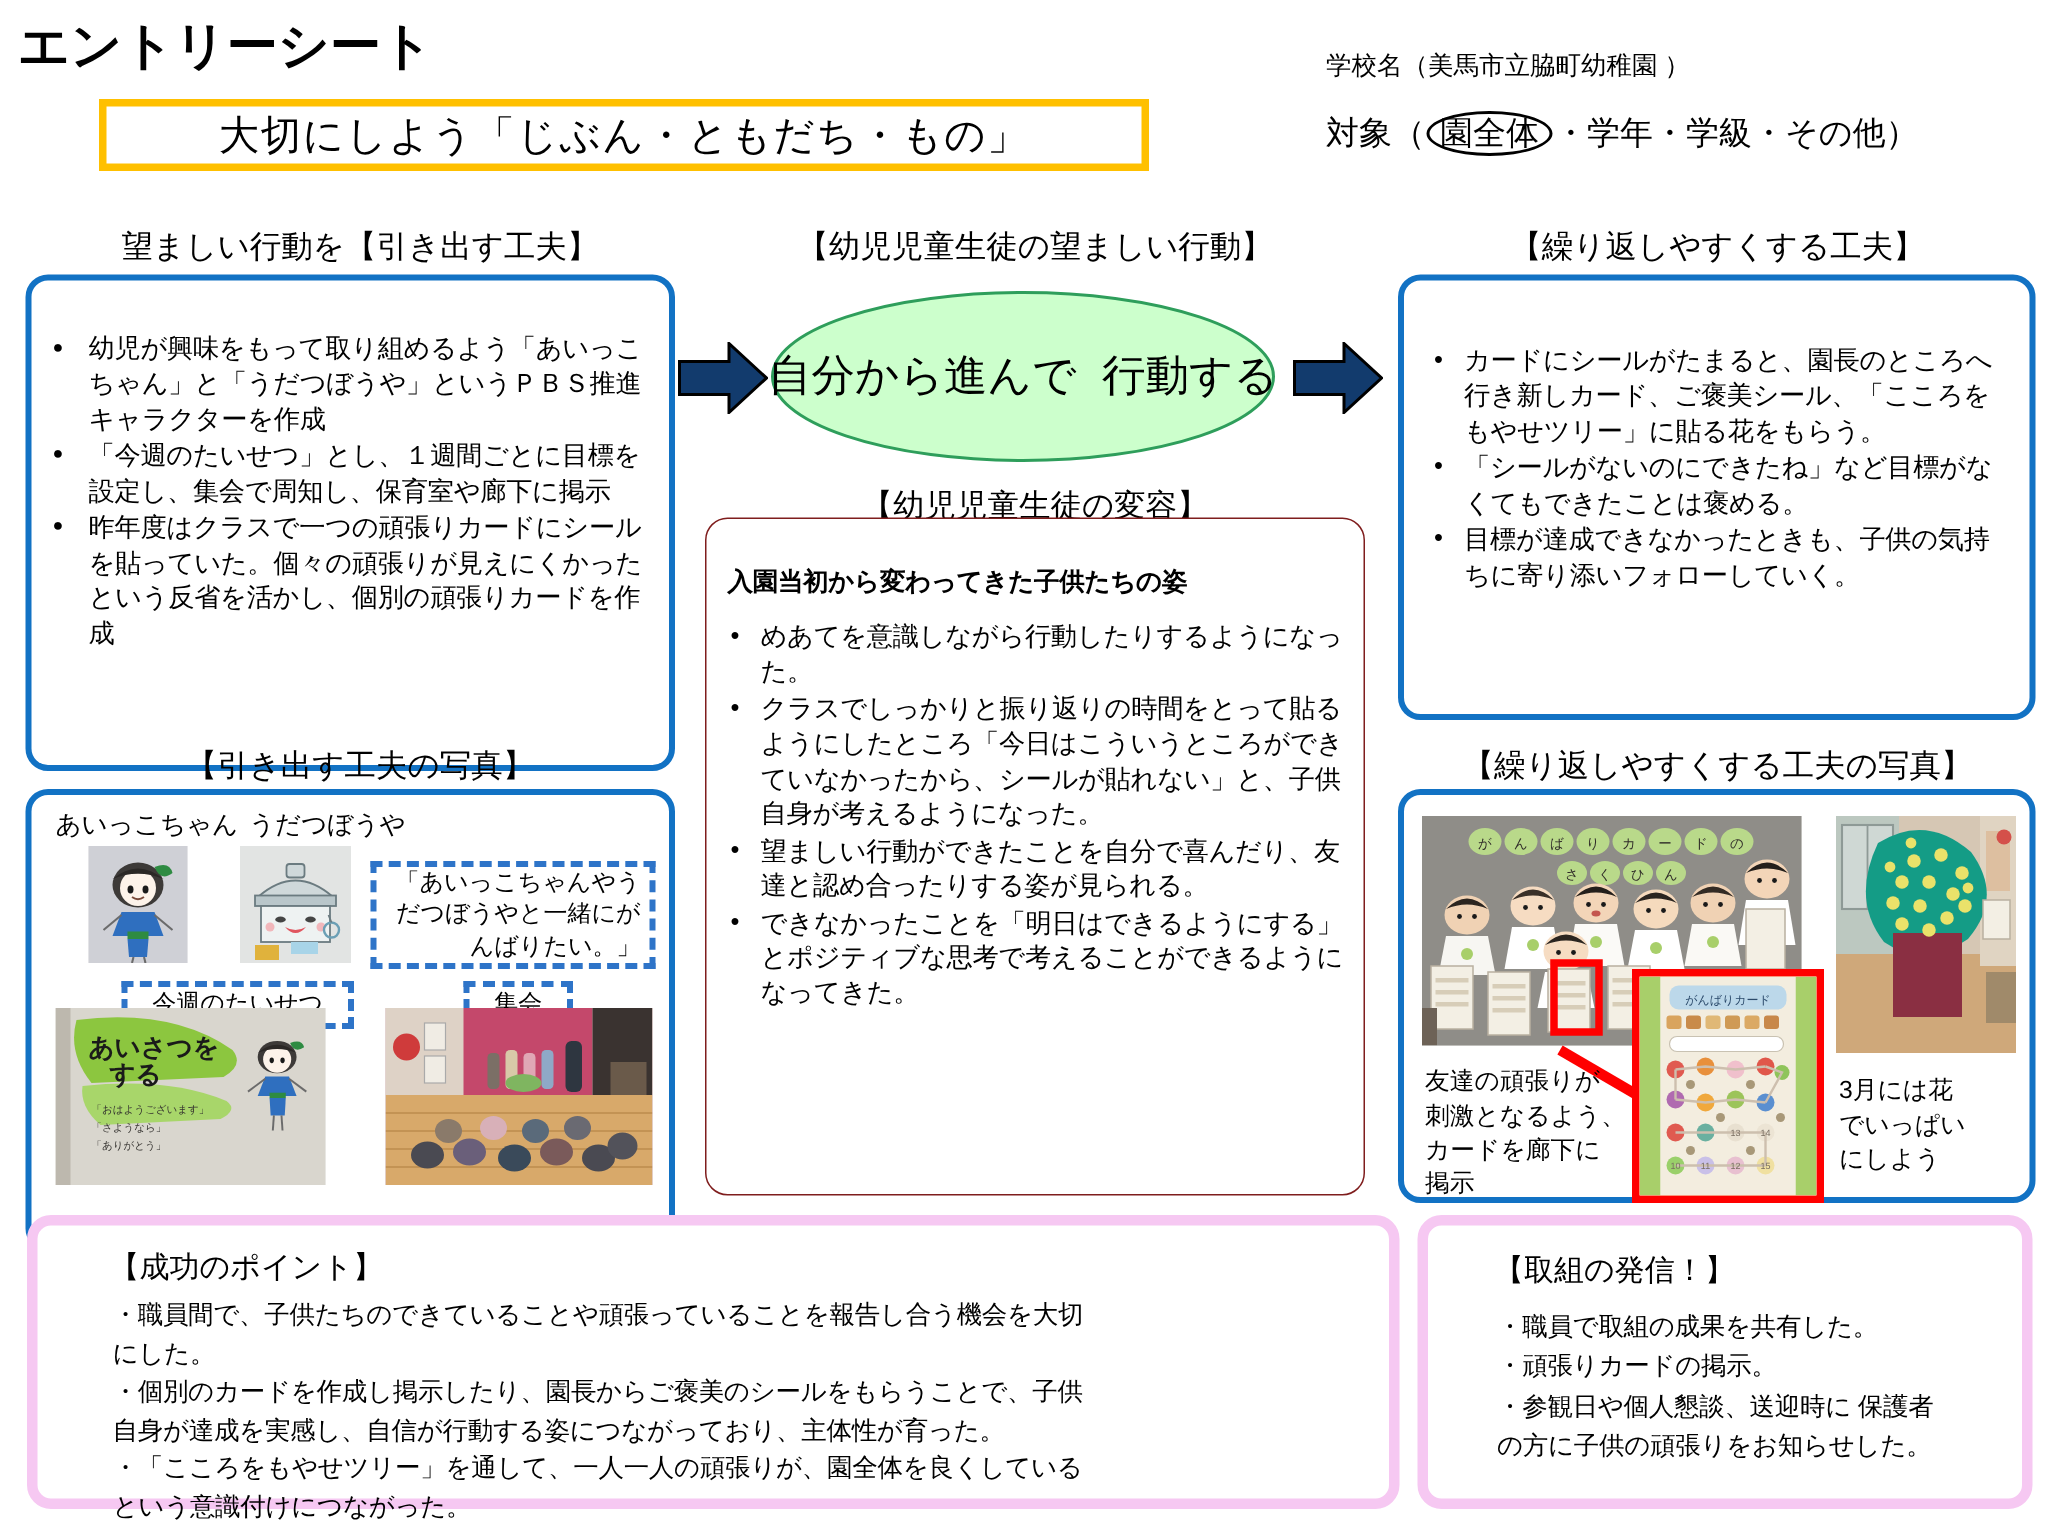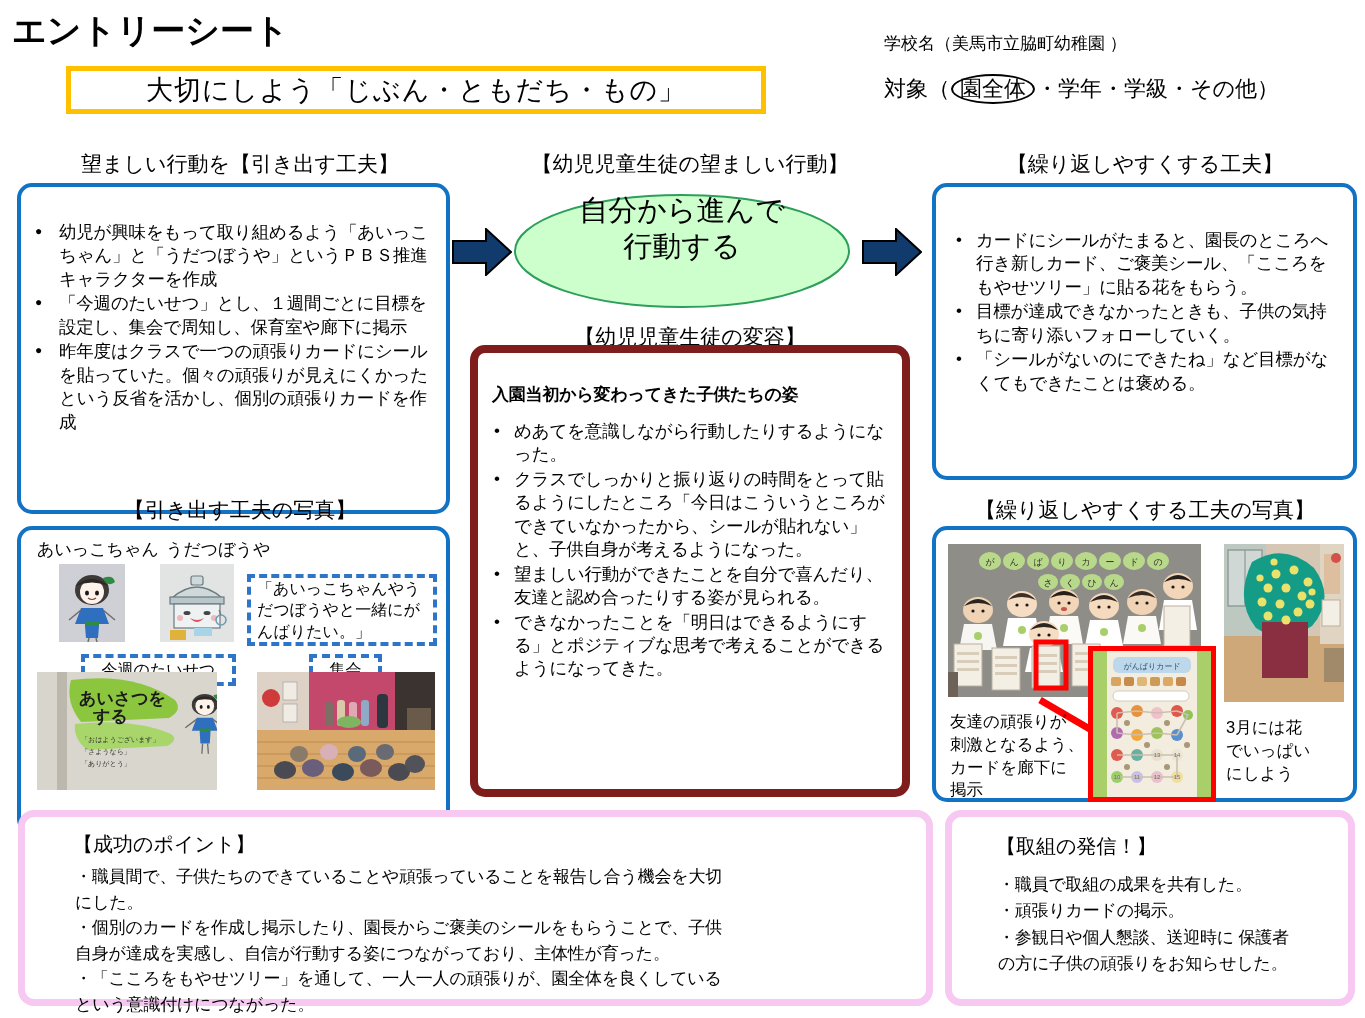--- a/index.html
+++ b/index.html
@@ -59,21 +59,21 @@
     white-space: nowrap;
     text-align: center;
   }
 
   
   .rbox {
     background: #ffffff;
     border-radius: 15px;
   }
   .blue-box  { border: 4px solid #1272C4; }
-  .green-box { border: 8px solid #7f1d1d; }
+  .green-box { border: 1px solid #7f1d1d; }
   .pink-box  { border: 7px solid #F6C8F2; border-radius: 16px; padding-left: 28px; }
 
   
   ul.bl {
     margin: 0; padding: 0; list-style: none;
   }
   ul.bl > li {
     position: relative;
     padding-left: 26px;
     margin-bottom: 1px;
@@ -165,21 +165,21 @@
 
 <div class="abs section-caption" style="left:465px; top:150px; width:450px;">【幼児児童生徒の望ましい行動】</div>
 
 <svg class="abs" style="left:452px; top:228px;" width="60" height="48" viewBox="0 0 60 48">
   <polygon points="1,13 34,13 34,1 59,24 34,47 34,35 1,35" fill="#123B6D" stroke="#000000" stroke-width="2"></polygon>
 </svg>
 
 <svg class="abs" style="left:512px; top:192px;" width="340" height="118" viewBox="0 0 340 118">
   <ellipse cx="170" cy="59" rx="167" ry="56" fill="#CCFFCC" stroke="#2E9E5B" stroke-width="2"></ellipse>
 </svg>
-<div class="abs" style="left:512px; top:192px; width:340px; height:118px; display:flex; flex-direction:column; align-items:center; justify-content:flex-start;">
+<div class="abs" style="left:512px; top:192px; width:340px; height:118px; display:flex; flex-direction:row; align-items:center; justify-content:space-between;">
   <div style="font-size:29px; line-height:1.25;">自分から進んで</div>
   <div style="font-size:29px; line-height:1.25;">行動する</div>
 </div>
 
 <svg class="abs" style="left:862px; top:228px;" width="60" height="48" viewBox="0 0 60 48">
   <polygon points="1,13 34,13 34,1 59,24 34,47 34,35 1,35" fill="#123B6D" stroke="#000000" stroke-width="2"></polygon>
 </svg>
 
 <div class="abs section-caption" style="left:465px; top:323px; width:450px;">【幼児児童生徒の変容】</div>
 
@@ -191,28 +191,28 @@
     <li>望ましい行動ができたことを自分で喜んだり、友達と認め合ったりする姿が見られる。</li>
     <li>できなかったことを「明日はできるようにする」とポジティブな思考で考えることができるようになってきた。</li>
   </ul>
 </div>
 
 <div class="abs section-caption" style="left:930px; top:150px; width:430px;">【繰り返しやすくする工夫】</div>
 
 <div class="abs rbox blue-box" style="left:932px; top:183px; width:425px; height:297px;">
   <ul class="bl dot" style="margin:42px 14px 0 14px;">
     <li>カードにシールがたまると、園長のところへ行き新しカード、ご褒美シール、「こころをもやせツリー」に貼る花をもらう。</li>
+    <li>「シールがないのにできたね」など目標がなくてもできたことは褒める。</li>
     <li>目標が達成できなかったときも、子供の気持ちに寄り添いフォローしていく。</li>
-    <li>「シールがないのにできたね」など目標がなくてもできたことは褒める。</li>
   </ul>
 </div>
 
 <div class="abs section-caption" style="left:30px; top:496px; width:420px;">【引き出す工夫の写真】</div>
 
-<div class="abs rbox blue-box" style="left:17px; top:526px; width:433px; height:308px;">
+<div class="abs rbox blue-box" style="left:17px; top:526px; width:433px; height:308px;text-align:right;">
 
   <div class="abs" style="left:16px; top:8px; font-size:17px;">あいっこちゃん</div>
   <div class="abs" style="left:145px; top:8px; font-size:17px;">うだつぼうや</div>
 
   <div class="photo ph-aikko" style="left:38px; top:34px; width:66px; height:78px;">
     <svg width="66" height="78" viewBox="0 0 66 78">
       <rect width="66" height="78" fill="#cfd0d6"></rect>
       <ellipse cx="33" cy="26" rx="17" ry="15" fill="#3d3a38"></ellipse>
       <ellipse cx="33" cy="28" rx="12" ry="12" fill="#fdf3ea"></ellipse>
       <path d="M16 22 q17 -14 34 0 q-17 -7 -34 0z" fill="#2b2826"></path>
@@ -254,21 +254,21 @@
   </div>
 
   <div class="abs dashed-callout" style="left:60px; top:124px; width:155px; height:32px; display:flex; align-items:center; justify-content:center;">
     <span>今週のたいせつ</span>
   </div>
 
   <div class="abs dashed-callout" style="left:288px; top:124px; width:73px; height:32px; display:flex; align-items:center; justify-content:center;">
     <span>集会</span>
   </div>
 
-  <div class="photo ph-poster" style="left:16px; top:142px; width:180px; height:118px;padding-left:20px;">
+  <div class="photo ph-poster" style="left:16px; top:142px; width:180px; height:118px;">
     <svg width="180" height="118" viewBox="0 0 180 118">
       <rect width="180" height="118" fill="#d9d6ce"></rect>
       <rect x="0" y="0" width="10" height="118" fill="#bdb8ae"></rect>
       <path d="M14 8 q64 -8 104 20 q8 10 -6 18 l-88 4 q-16 -20 -10 -42z" fill="#8cc63f"></path>
       <path d="M18 52 q58 -6 96 10 q8 6 -4 12 l-80 4 q-14 -12 -12 -26z" fill="#a8d66a"></path>
       <text x="22" y="32" font-family="'Liberation Sans',sans-serif" font-size="17" font-weight="bold" fill="#1a1a1a">あいさつを</text>
       <text x="36" y="50" font-family="'Liberation Sans',sans-serif" font-size="17" font-weight="bold" fill="#1a1a1a">する</text>
       <text x="24" y="70" font-family="'Liberation Sans',sans-serif" font-size="7" fill="#33312e">「おはようございます」</text>
       <text x="24" y="82" font-family="'Liberation Sans',sans-serif" font-size="7" fill="#33312e">「さようなら」</text>
       <text x="24" y="94" font-family="'Liberation Sans',sans-serif" font-size="7" fill="#33312e">「ありがとう」</text>

